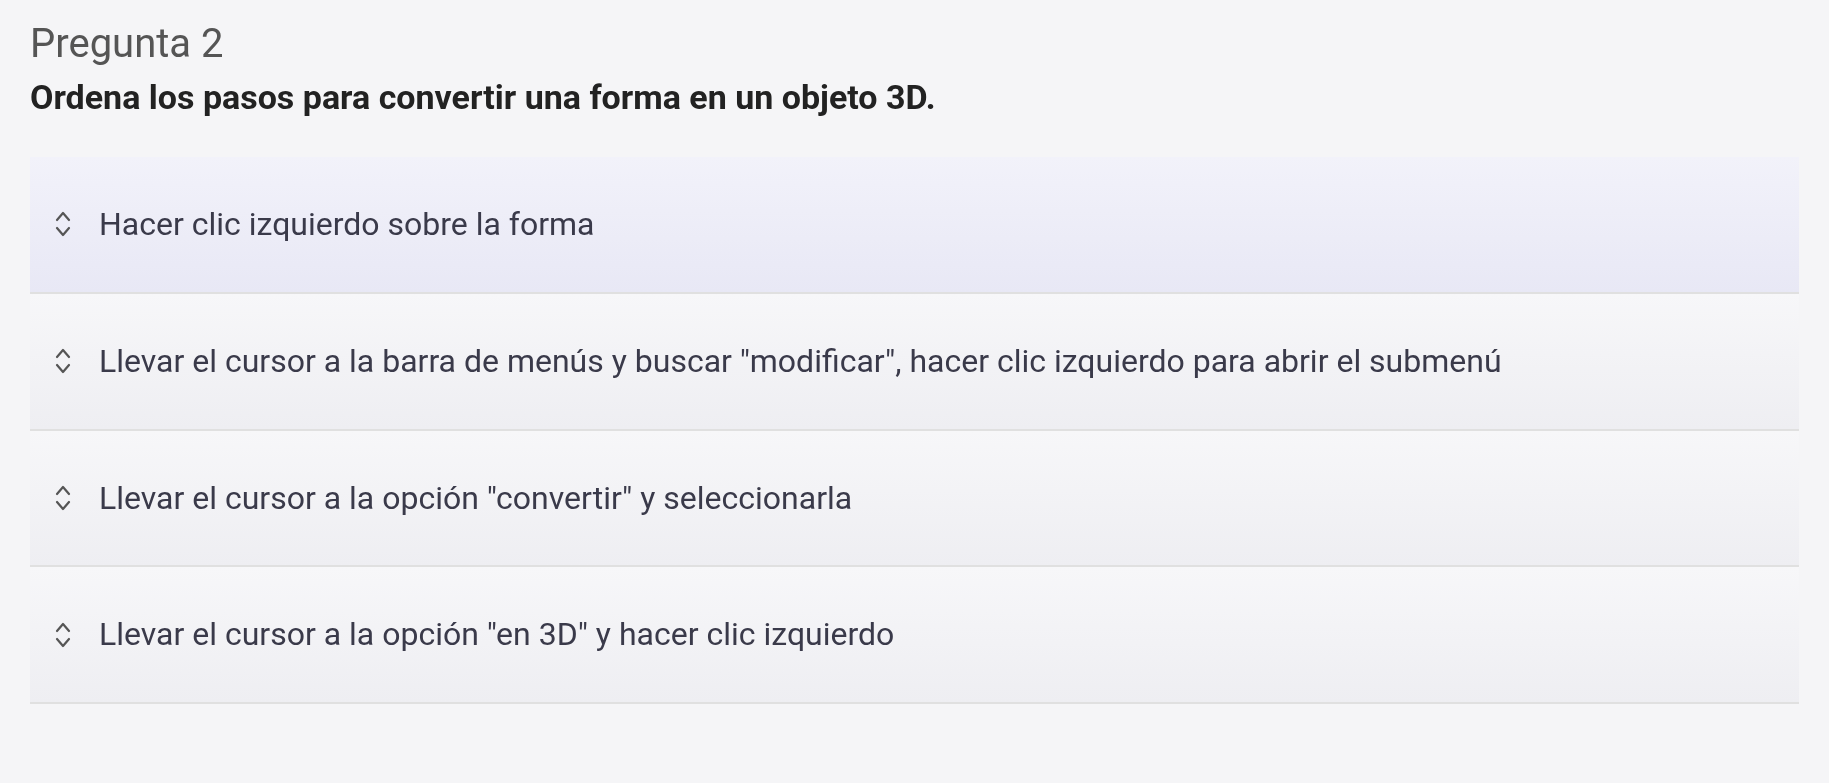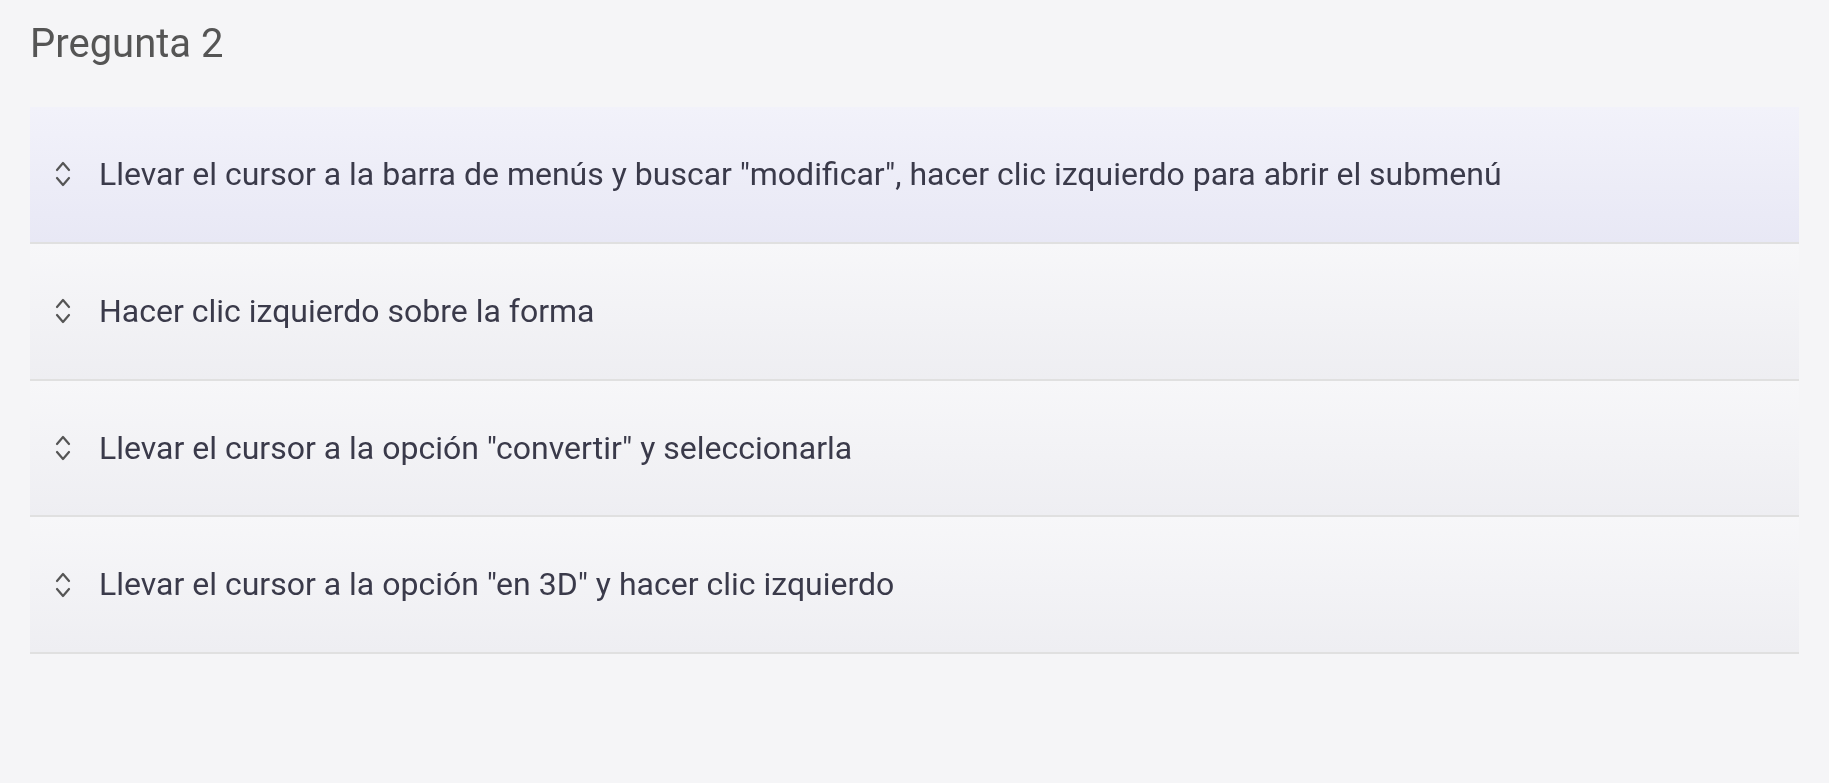--- a/index.html
+++ b/index.html
@@ -60,42 +60,43 @@
       font-size: 32px;
       color: #3a3a4a;
       line-height: 1.4;
     }
   </style>
 </head>
 <body>
 
 <div class="question-header">
   <div class="question-number">Pregunta 2</div>
+  <div class="question-text">Ordena los pasos para convertir una forma en un objeto 3D.</div>
 </div>
 
 <div class="ordering-list">
 
   <div class="ordering-item">
     <span class="reorder-handle">
       <svg width="20" height="28" viewBox="0 0 20 28">
         <path d="M4 10 L10 3 L16 10" stroke="#555" stroke-width="2.2" fill="none" stroke-linecap="round" stroke-linejoin="round"></path>
         <path d="M4 18 L10 25 L16 18" stroke="#555" stroke-width="2.2" fill="none" stroke-linecap="round" stroke-linejoin="round"></path>
       </svg>
     </span>
-    <span class="item-text">Llevar el cursor a la barra de menús y buscar "modificar", hacer clic izquierdo para abrir el submenú</span>
+    <span class="item-text">Hacer clic izquierdo sobre la forma</span>
   </div>
 
   <div class="ordering-item">
     <span class="reorder-handle">
       <svg width="20" height="28" viewBox="0 0 20 28">
         <path d="M4 10 L10 3 L16 10" stroke="#555" stroke-width="2.2" fill="none" stroke-linecap="round" stroke-linejoin="round"></path>
         <path d="M4 18 L10 25 L16 18" stroke="#555" stroke-width="2.2" fill="none" stroke-linecap="round" stroke-linejoin="round"></path>
       </svg>
     </span>
-    <span class="item-text">Hacer clic izquierdo sobre la forma</span>
+    <span class="item-text">Llevar el cursor a la barra de menús y buscar "modificar", hacer clic izquierdo para abrir el submenú</span>
   </div>
 
   <div class="ordering-item">
     <span class="reorder-handle">
       <svg width="20" height="28" viewBox="0 0 20 28">
         <path d="M4 10 L10 3 L16 10" stroke="#555" stroke-width="2.2" fill="none" stroke-linecap="round" stroke-linejoin="round"></path>
         <path d="M4 18 L10 25 L16 18" stroke="#555" stroke-width="2.2" fill="none" stroke-linecap="round" stroke-linejoin="round"></path>
       </svg>
     </span>
     <span class="item-text">Llevar el cursor a la opción "convertir" y seleccionarla</span>

